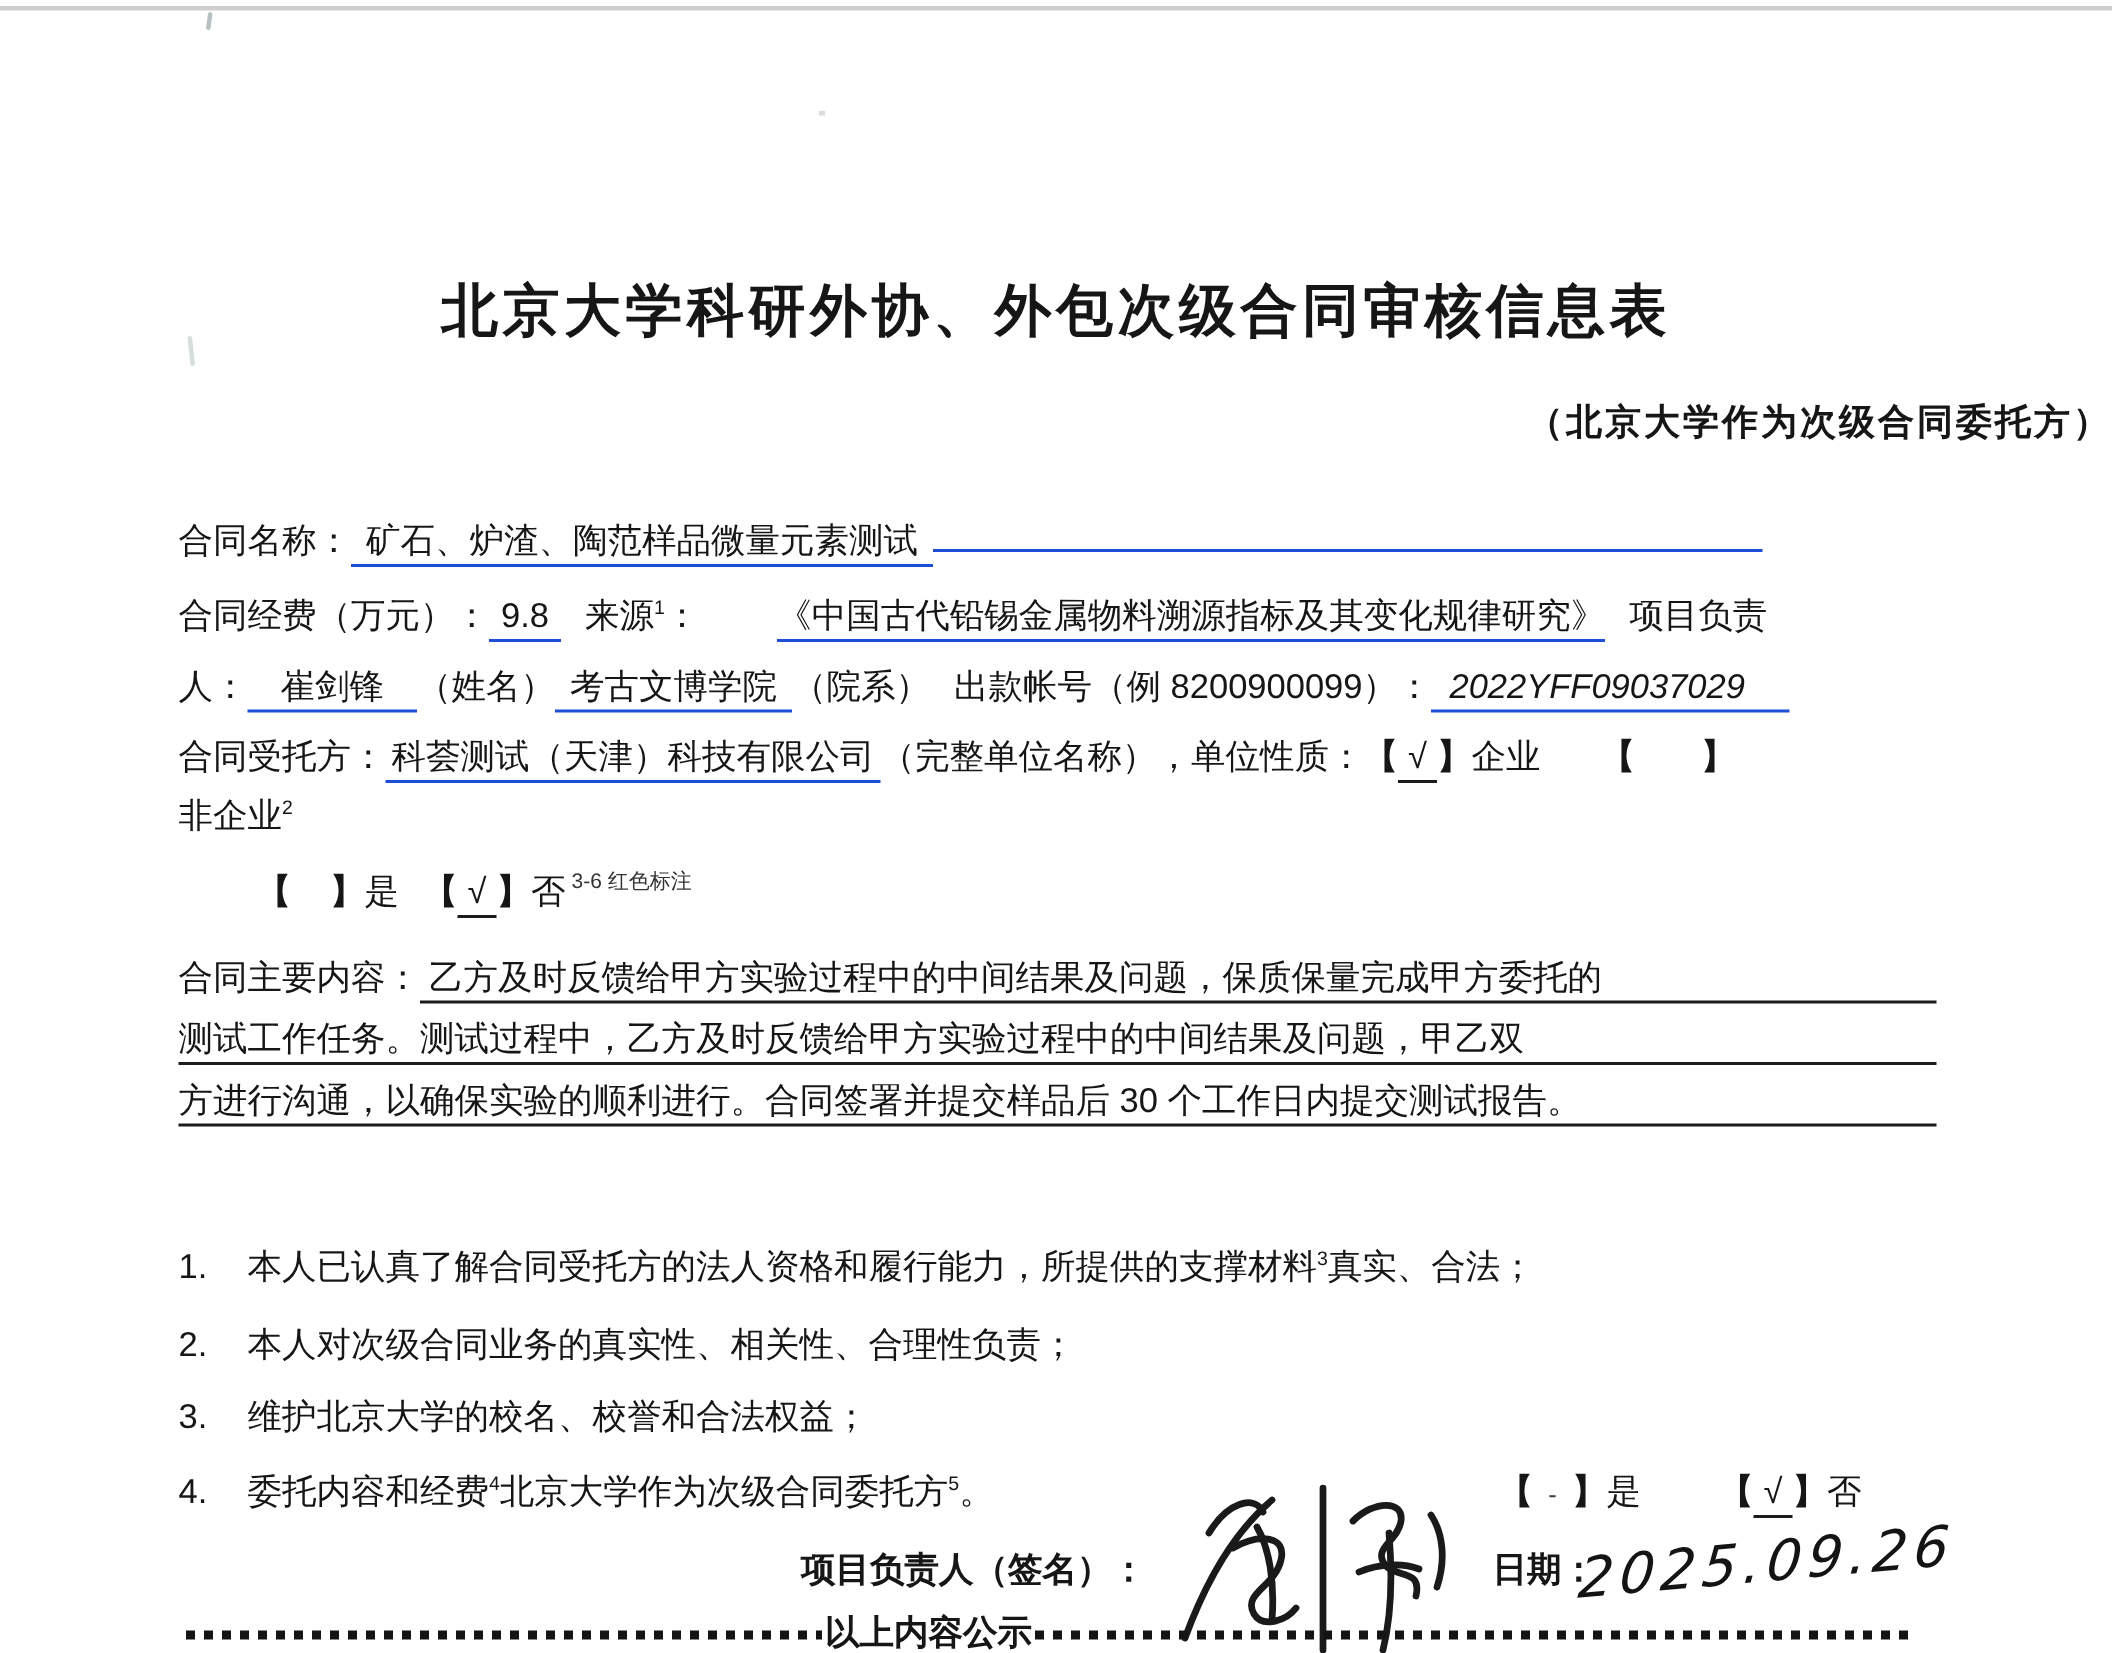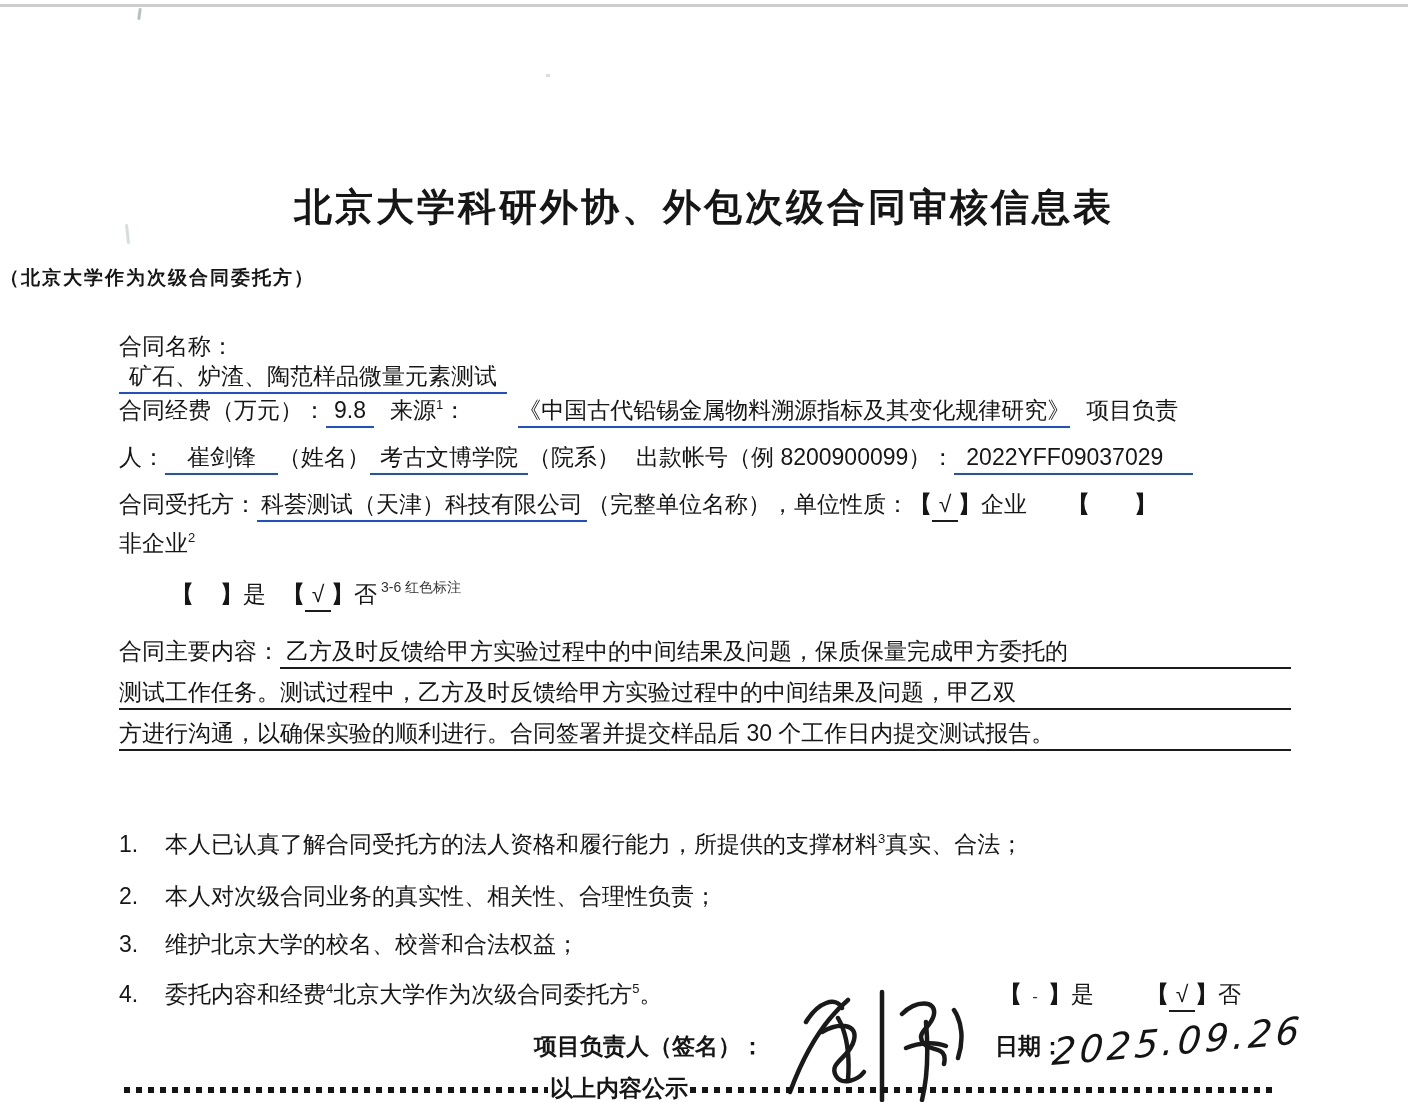--- a/index.html
+++ b/index.html
@@ -12,22 +12,22 @@
   .scan-topline { position:absolute; top:4px; left:0; width:100%; height:3px; background:#cdcdcd; }
   .scan-mark-a { position:absolute; top:8px; left:138px; width:3px; height:12px; background:#9aa6a6; opacity:.7; border-radius:2px; transform:rotate(8deg); }
   .scan-mark-b { position:absolute; top:224px; left:126px; width:3px; height:20px; background:#b9c6c6; opacity:.6; border-radius:2px; transform:rotate(-6deg); }
   .scan-mark-c { position:absolute; top:74px; left:546px; width:4px; height:3px; background:#c9cfcf; opacity:.7; }
 
   .title {
     position:absolute; top:182px; left:0; width:100%; text-align:center;
     font-size:38px; font-weight:bold; letter-spacing:3px;
   }
   .subtitle {
-    position:absolute; top:265px; left:0; width:100%; text-align:left;
-    font-size:19px; font-weight:bold; letter-spacing:2px;
+    position:absolute; top:265px; left:0; width:100%; text-align:right;
+    font-size:24px; font-weight:bold; letter-spacing:2px;
   }
   .row {
     position:absolute; left:119px; font-size:23px; white-space:nowrap;
     display:flex; align-items:baseline; line-height:1.3;
   }
   .u { border-bottom:2px solid #1d4ed8; }
   .pad-s { padding:0 10px; }
   .pad-m { padding:0 22px; }
   .sp16 { display:inline-block; width:16px; }
   .sp40 { display:inline-block; width:40px; }
@@ -67,21 +67,21 @@
 <div class="page">
 
   <div class="scan-topline"></div>
   <div class="scan-mark-a"></div>
   <div class="scan-mark-b"></div>
   <div class="scan-mark-c"></div>
 
   <div class="title">北京大学科研外协、外包次级合同审核信息表</div>
   <div class="subtitle">（北京大学作为次级合同委托方）</div>
 
-  <div class="row" style="top:332px; width:1056px;flex-direction:column;">
+  <div class="row" style="top:346px; width:1056px;">
     <span>合同名称：</span>
     <span class="u pad-s">矿石、炉渣、陶范样品微量元素测试</span>
     <span class="u fill"></span>
   </div>
 
   <div class="row" style="top:396px; width:1172px;">
     <span>合同经费（万元）：</span>
     <span class="u" style="padding:0 8px;">9.8</span>
     <span class="sp16"></span>
     <span><span>来源</span><sup>1</sup><span>：</span></span>
@@ -92,21 +92,21 @@
   </div>
 
   <div class="row" style="top:443px; width:1140px;">
     <span>人：</span>
     <span class="u pad-m">崔剑锋</span>
     <span>（姓名）</span>
     <span class="u pad-s">考古文博学院</span>
     <span>（院系）</span>
     <span class="sp16"></span>
     <span>出款帐号（例 8200900099）：</span>
-    <span class="u" style="padding:0 30px 0 12px;">2022YFF09037029</span>
+    <span class="u" style="padding:0 30px 0 12px;font-style:italic;">2022YFF09037029</span>
   </div>
 
   <div class="row" style="top:490px;">
     <span>合同受托方：</span>
     <span class="u" style="padding:0 4px;">科荟测试（天津）科技有限公司</span>
     <span>（完整单位名称），单位性质：</span>
     <span class="cb"><span>【</span><span class="mark checked">√</span><span>】</span></span>
     <span>企业</span>
     <span class="sp40"></span>
     <span class="cb"><span>【</span><span class="mark" style="min-width:44px;"></span><span>】</span></span>

